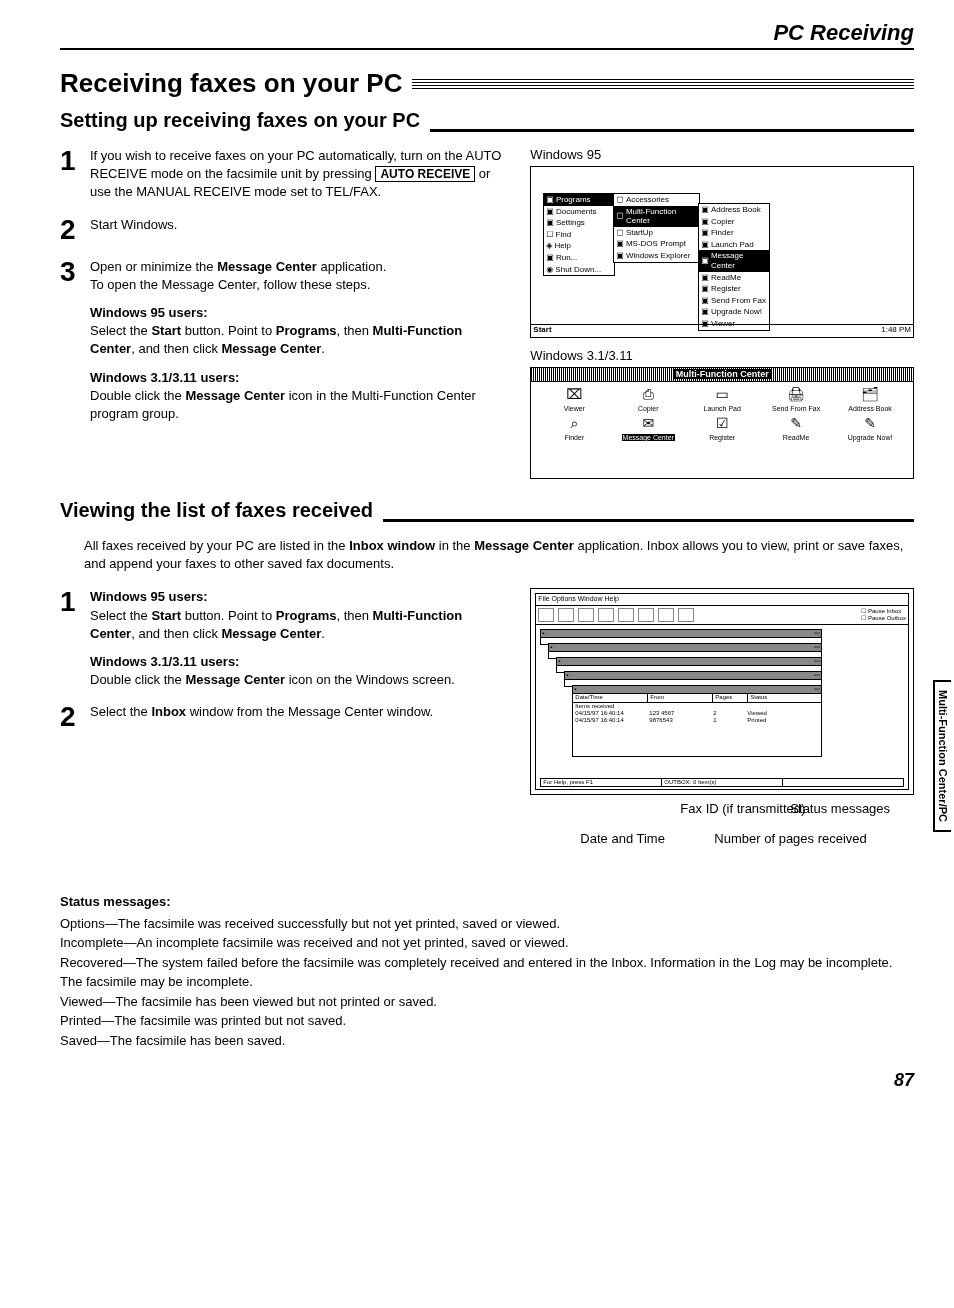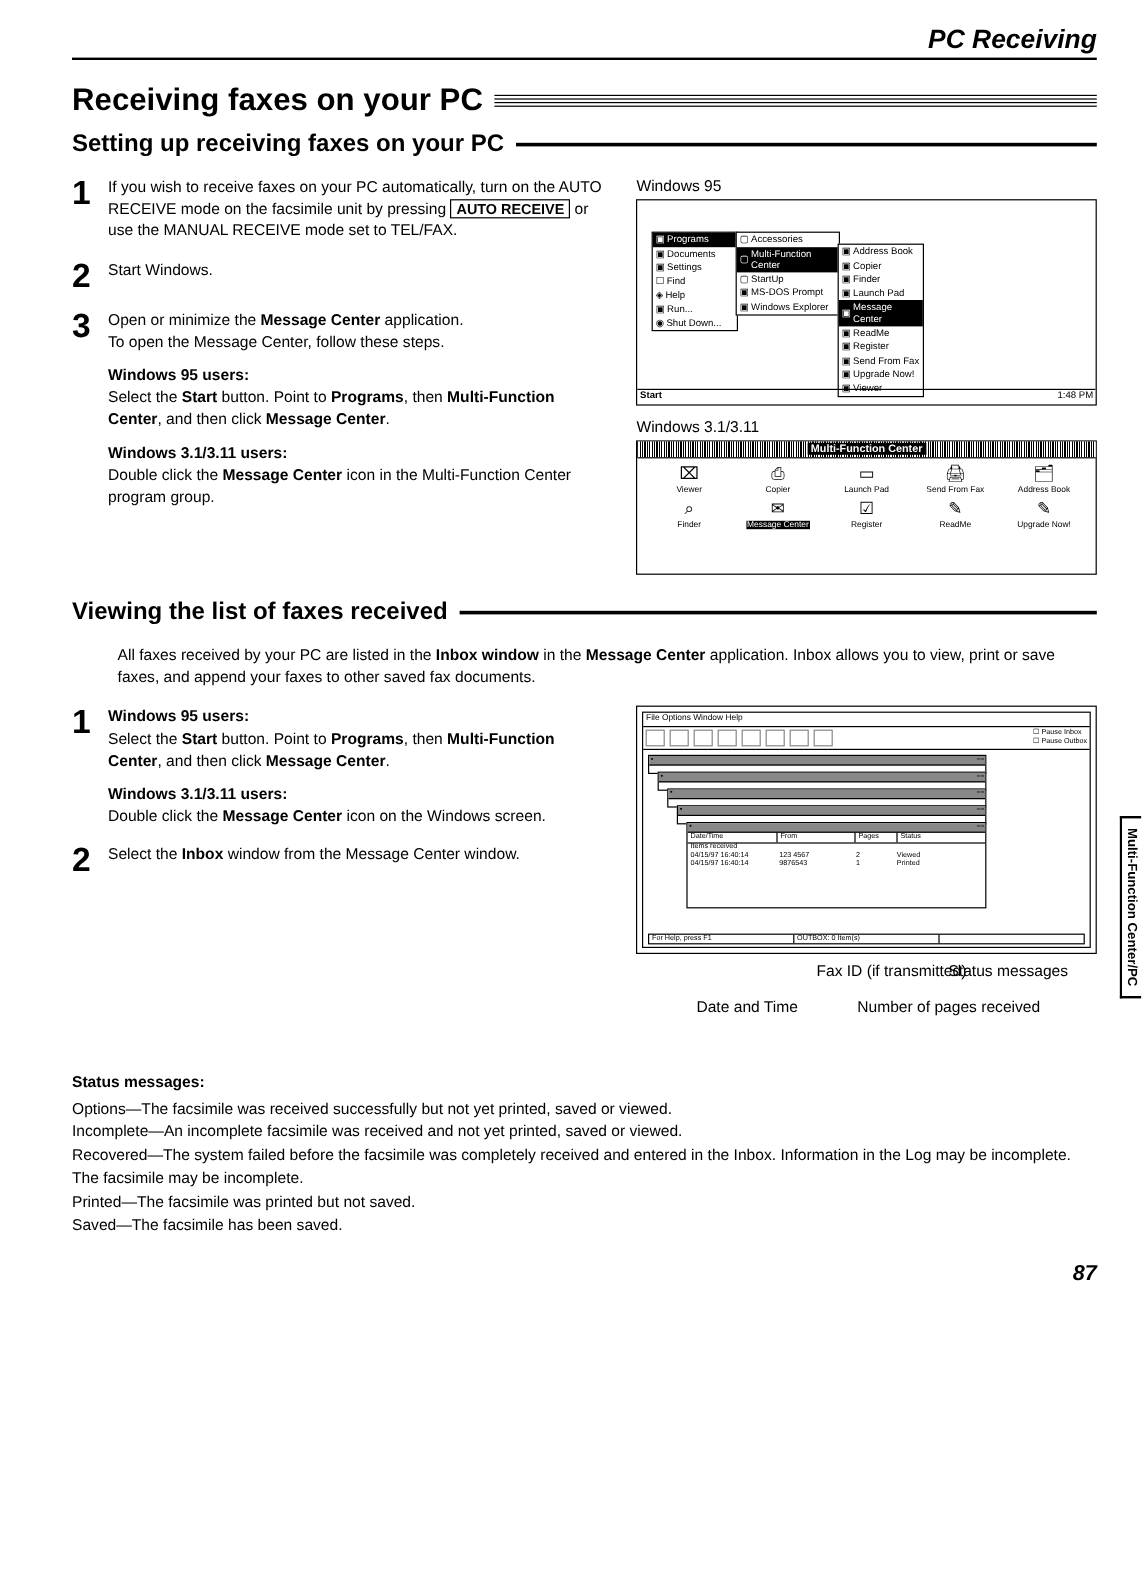--- a/index.html
+++ b/index.html
@@ -30,21 +30,21 @@
     flex: 1;
     border-top: 4px double #000;
     border-bottom: 4px double #000;
     height: 2px;
     margin-left: 10px;
   }
   .section-title {
     font-size: 20px;
     font-weight: bold;
     display: flex;
-    align-items: center;
+    align-items: flex-end;
     margin: 10px 0 15px 0;
   }
   .section-title .rule {
     flex: 1;
     height: 3px;
     background: #000;
     margin-left: 10px;
   }
   .two-col {
     display: flex;
@@ -134,21 +134,21 @@
     gap: 2px 4px;
     padding: 4px 8px;
   }
   .icon-cell { text-align:center; font-size:7px; }
   .icon-cell .ico {
     display:block; margin:0 auto 2px;
     font-size: 14px;
   }
   .icon-cell.hl .lbl { background:#000; color:#fff; padding:0 1px;}
   
-  .viewing-intro { margin: 10px 0 15px 38px; line-height:1.4;}
+  .viewing-intro { margin: 10px 0 15px 24px; line-height:1.4;}
   .figmc { height: 205px; position:relative; font-size:7px;}
   .mc-inner { position:absolute; inset:4px; border:1px solid #000; }
   .mc-menubar { border-bottom:1px solid #000; padding:1px 2px; font-size:7px;}
   .mc-toolbar { border-bottom:1px solid #000; padding:2px; display:flex; gap:4px; align-items:center;}
   .mc-toolbar .tico { border:1px solid #888; width:14px; height:12px; display:inline-block;}
   .mc-cascade { position:relative; height:130px; margin:4px;}
   .mc-win { position:absolute; border:1px solid #000; background:#fff; right:0;}
   .mc-win .wt { border-bottom:1px solid #000; background:#888; font-size:6px; padding:0 1px; display:flex; justify-content:space-between;}
   .mc-cols { display:flex; border-bottom:1px solid #000; font-size:6px;}
   .mc-cols div { border-right:1px solid #000; padding:0 2px;}
@@ -472,19 +472,20 @@
       <span style="left:184px; top:30px">Number of pages received</span>
     </div>
   </div>
 </div>
 
 <div class="status-block">
   <span class="bold">Status messages:</span>
   <div>Options—The facsimile was received successfully but not yet printed, saved or viewed.</div>
   <div>Incomplete—An incomplete facsimile was received and not yet printed, saved or viewed.</div>
   <div>Recovered—The system failed before the facsimile was completely received and entered in the Inbox. Information in the Log may be incomplete. The facsimile may be incomplete.</div>
+  <div>Viewed—The facsimile has been viewed but not printed or saved.</div>
   <div>Printed—The facsimile was printed but not saved.</div>
   <div>Saved—The facsimile has been saved.</div>
 </div>
 
 <div class="side-tab">Multi-Function Center/PC</div>
 
 <div class="page-num">87</div>
 
 </body></html>

